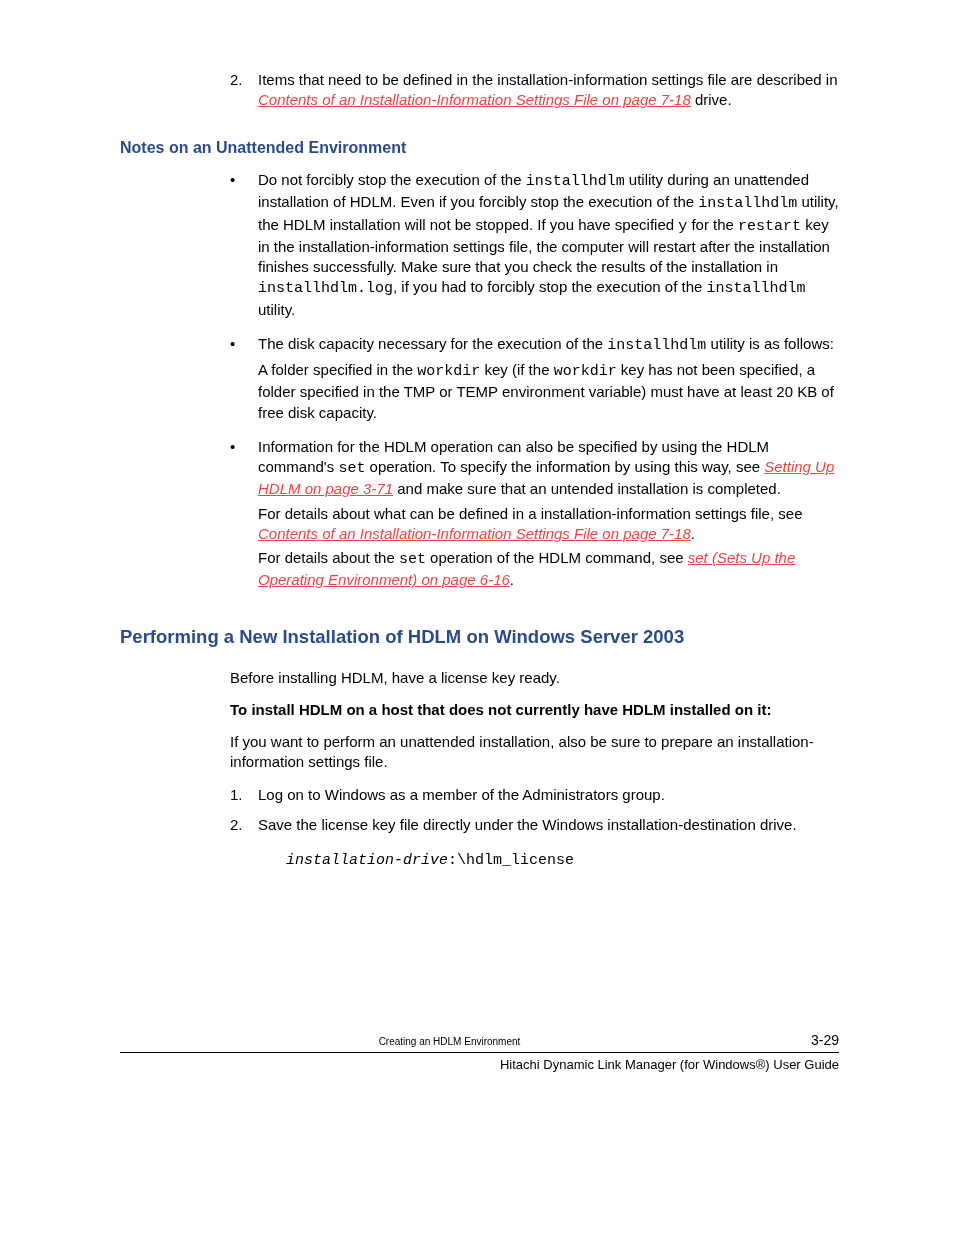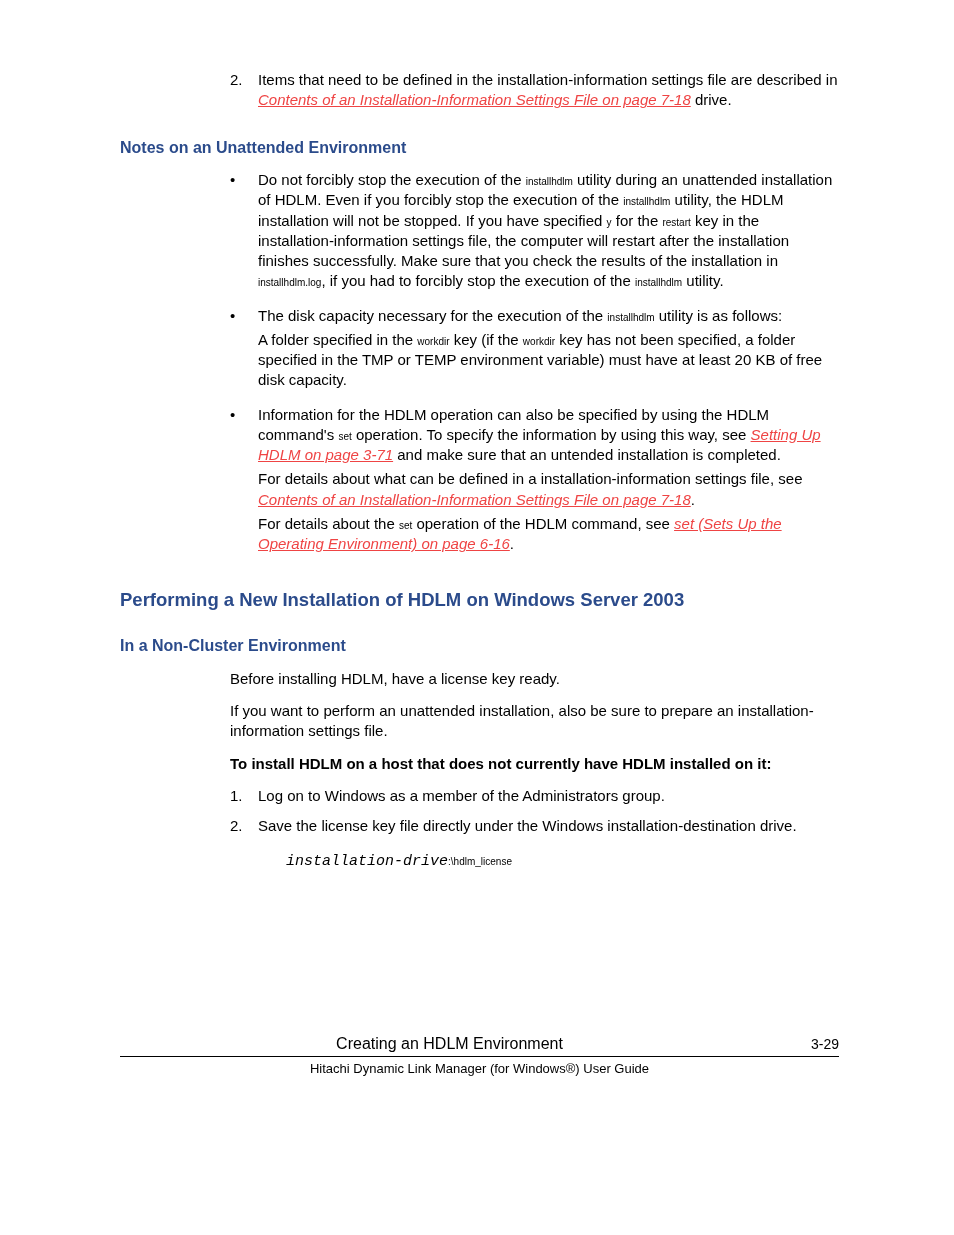--- a/index.html
+++ b/index.html
@@ -46,22 +46,22 @@
   .bullet .dot {
     flex: 0 0 28px;
   }
   .bullet .bbody { flex: 1; }
   a.link {
     color: #ef4444;
     text-decoration: underline;
     font-style: italic;
   }
   .mono {
-    font-family: Liberation Sans, sans-serif;
-    font-size: 10px;
+    font-family: Liberation Mono, monospace;
+    font-size: 15px;
   }
   .mono-italic {
     font-family: Liberation Mono, monospace;
     font-size: 15px;
     font-style: italic;
   }
   .body-indent { margin-left: 110px; }
   .bold { font-weight: bold; }
   .footer {
     margin-top: 160px;
@@ -69,29 +69,29 @@
   .footer-line1 {
     display: flex;
     align-items: baseline;
     border-bottom: 1px solid #000;
     padding-bottom: 2px;
     margin: 0 0 3px 0;
   }
   .footer-title {
     flex: 1;
     text-align: center;
-    font-size: 16px;
+    font-size: 10px;
   }
   .footer-pageno {
     font-size: 14px;
     width: 60px;
     text-align: right;
   }
   .footer-line2 {
-    text-align: center;
+    text-align: right;
     font-size: 13px;
   }
   .code-block {
     margin: 14px 0 0 28px;
   }
 </style>
 </head>
 <body>
 
 <div class="page">
@@ -144,26 +144,25 @@
         <div class="para">
           <span>For details about the </span><span class="mono">set</span><span> operation of the HDLM command, see </span><a href="#" class="link">set (Sets Up the Operating Environment) on page 6-16</a><span>.</span>
         </div>
       </div>
     </div>
 
   </div>
 
   <div class="h2">Performing a New Installation of HDLM on Windows Server 2003</div>
 
-  <div class="h3">In a Non-Cluster Environment</div>
 
   <div class="body-indent">
     <div class="para-gap">Before installing HDLM, have a license key ready.</div>
+    <div class="para-gap bold">To install HDLM on a host that does not currently have HDLM installed on it:</div>
     <div class="para-gap">If you want to perform an unattended installation, also be sure to prepare an installation-information settings file.</div>
-    <div class="para-gap bold">To install HDLM on a host that does not currently have HDLM installed on it:</div>
 
     <div class="ol-item">
       <div class="ol-num">1.</div>
       <div class="ol-body para">Log on to Windows as a member of the Administrators group.</div>
     </div>
 
     <div class="ol-item">
       <div class="ol-num">2.</div>
       <div class="ol-body">
         <div class="para">Save the license key file directly under the Windows installation-destination drive.</div>

